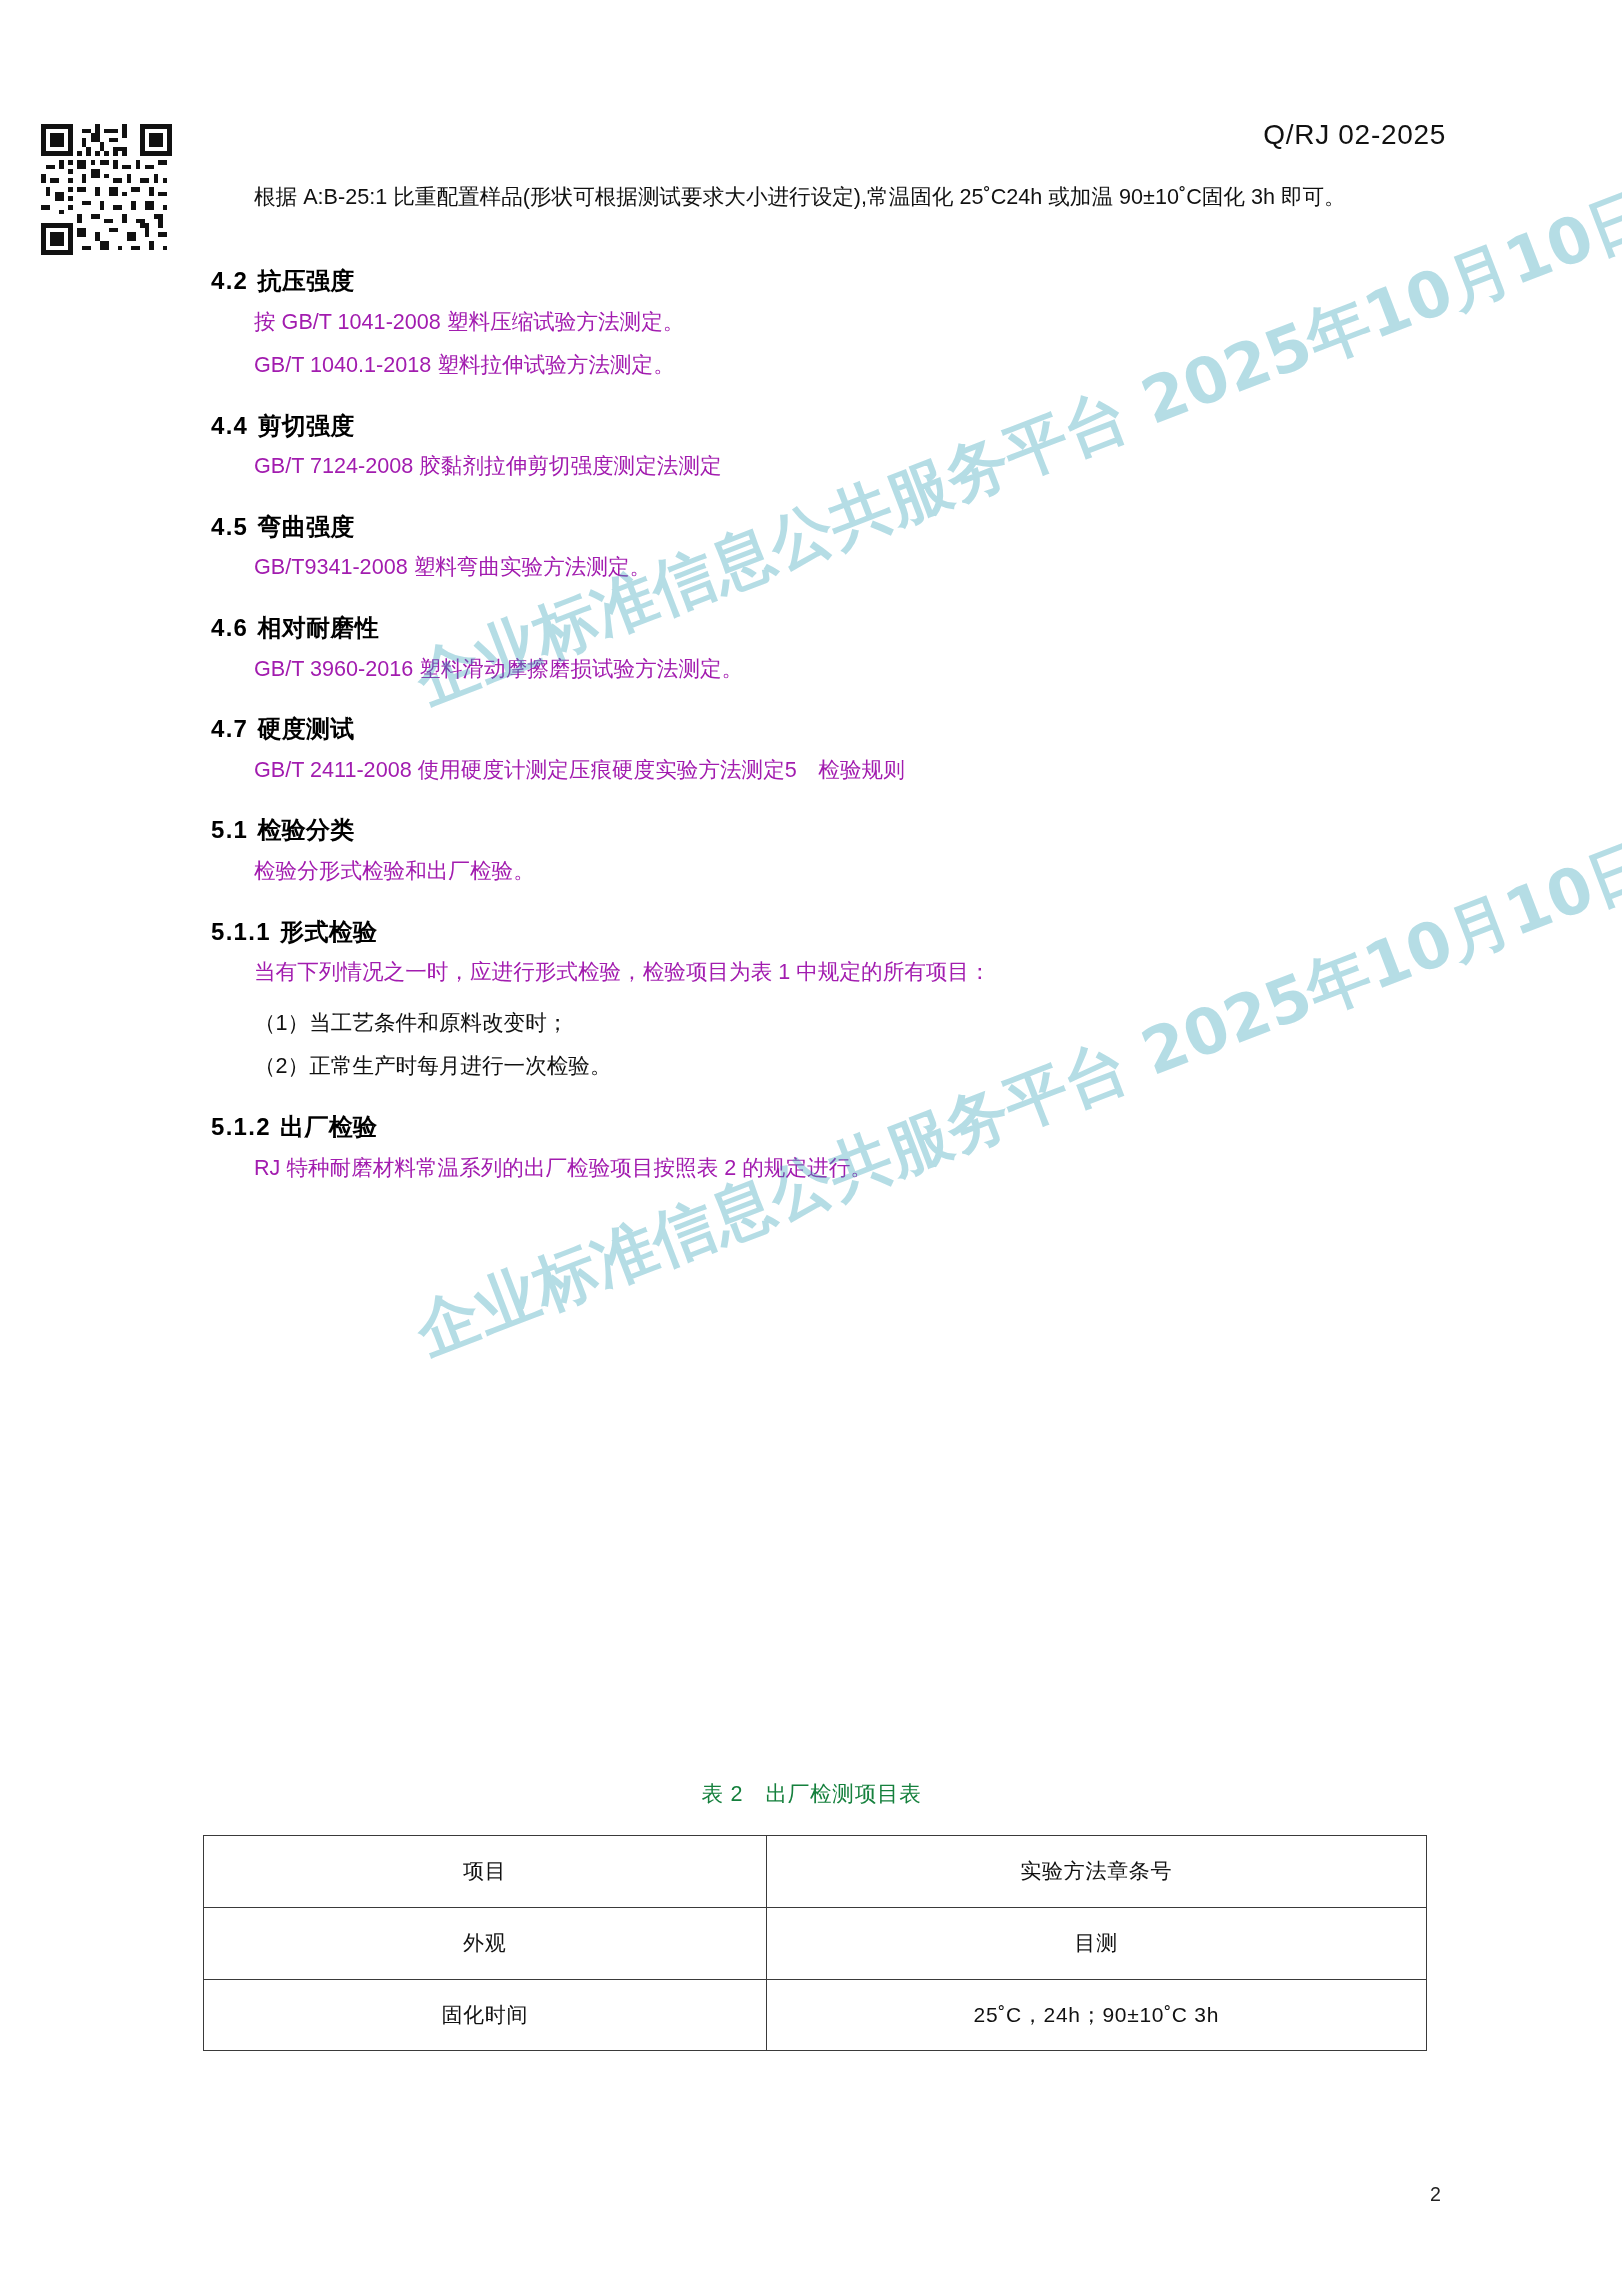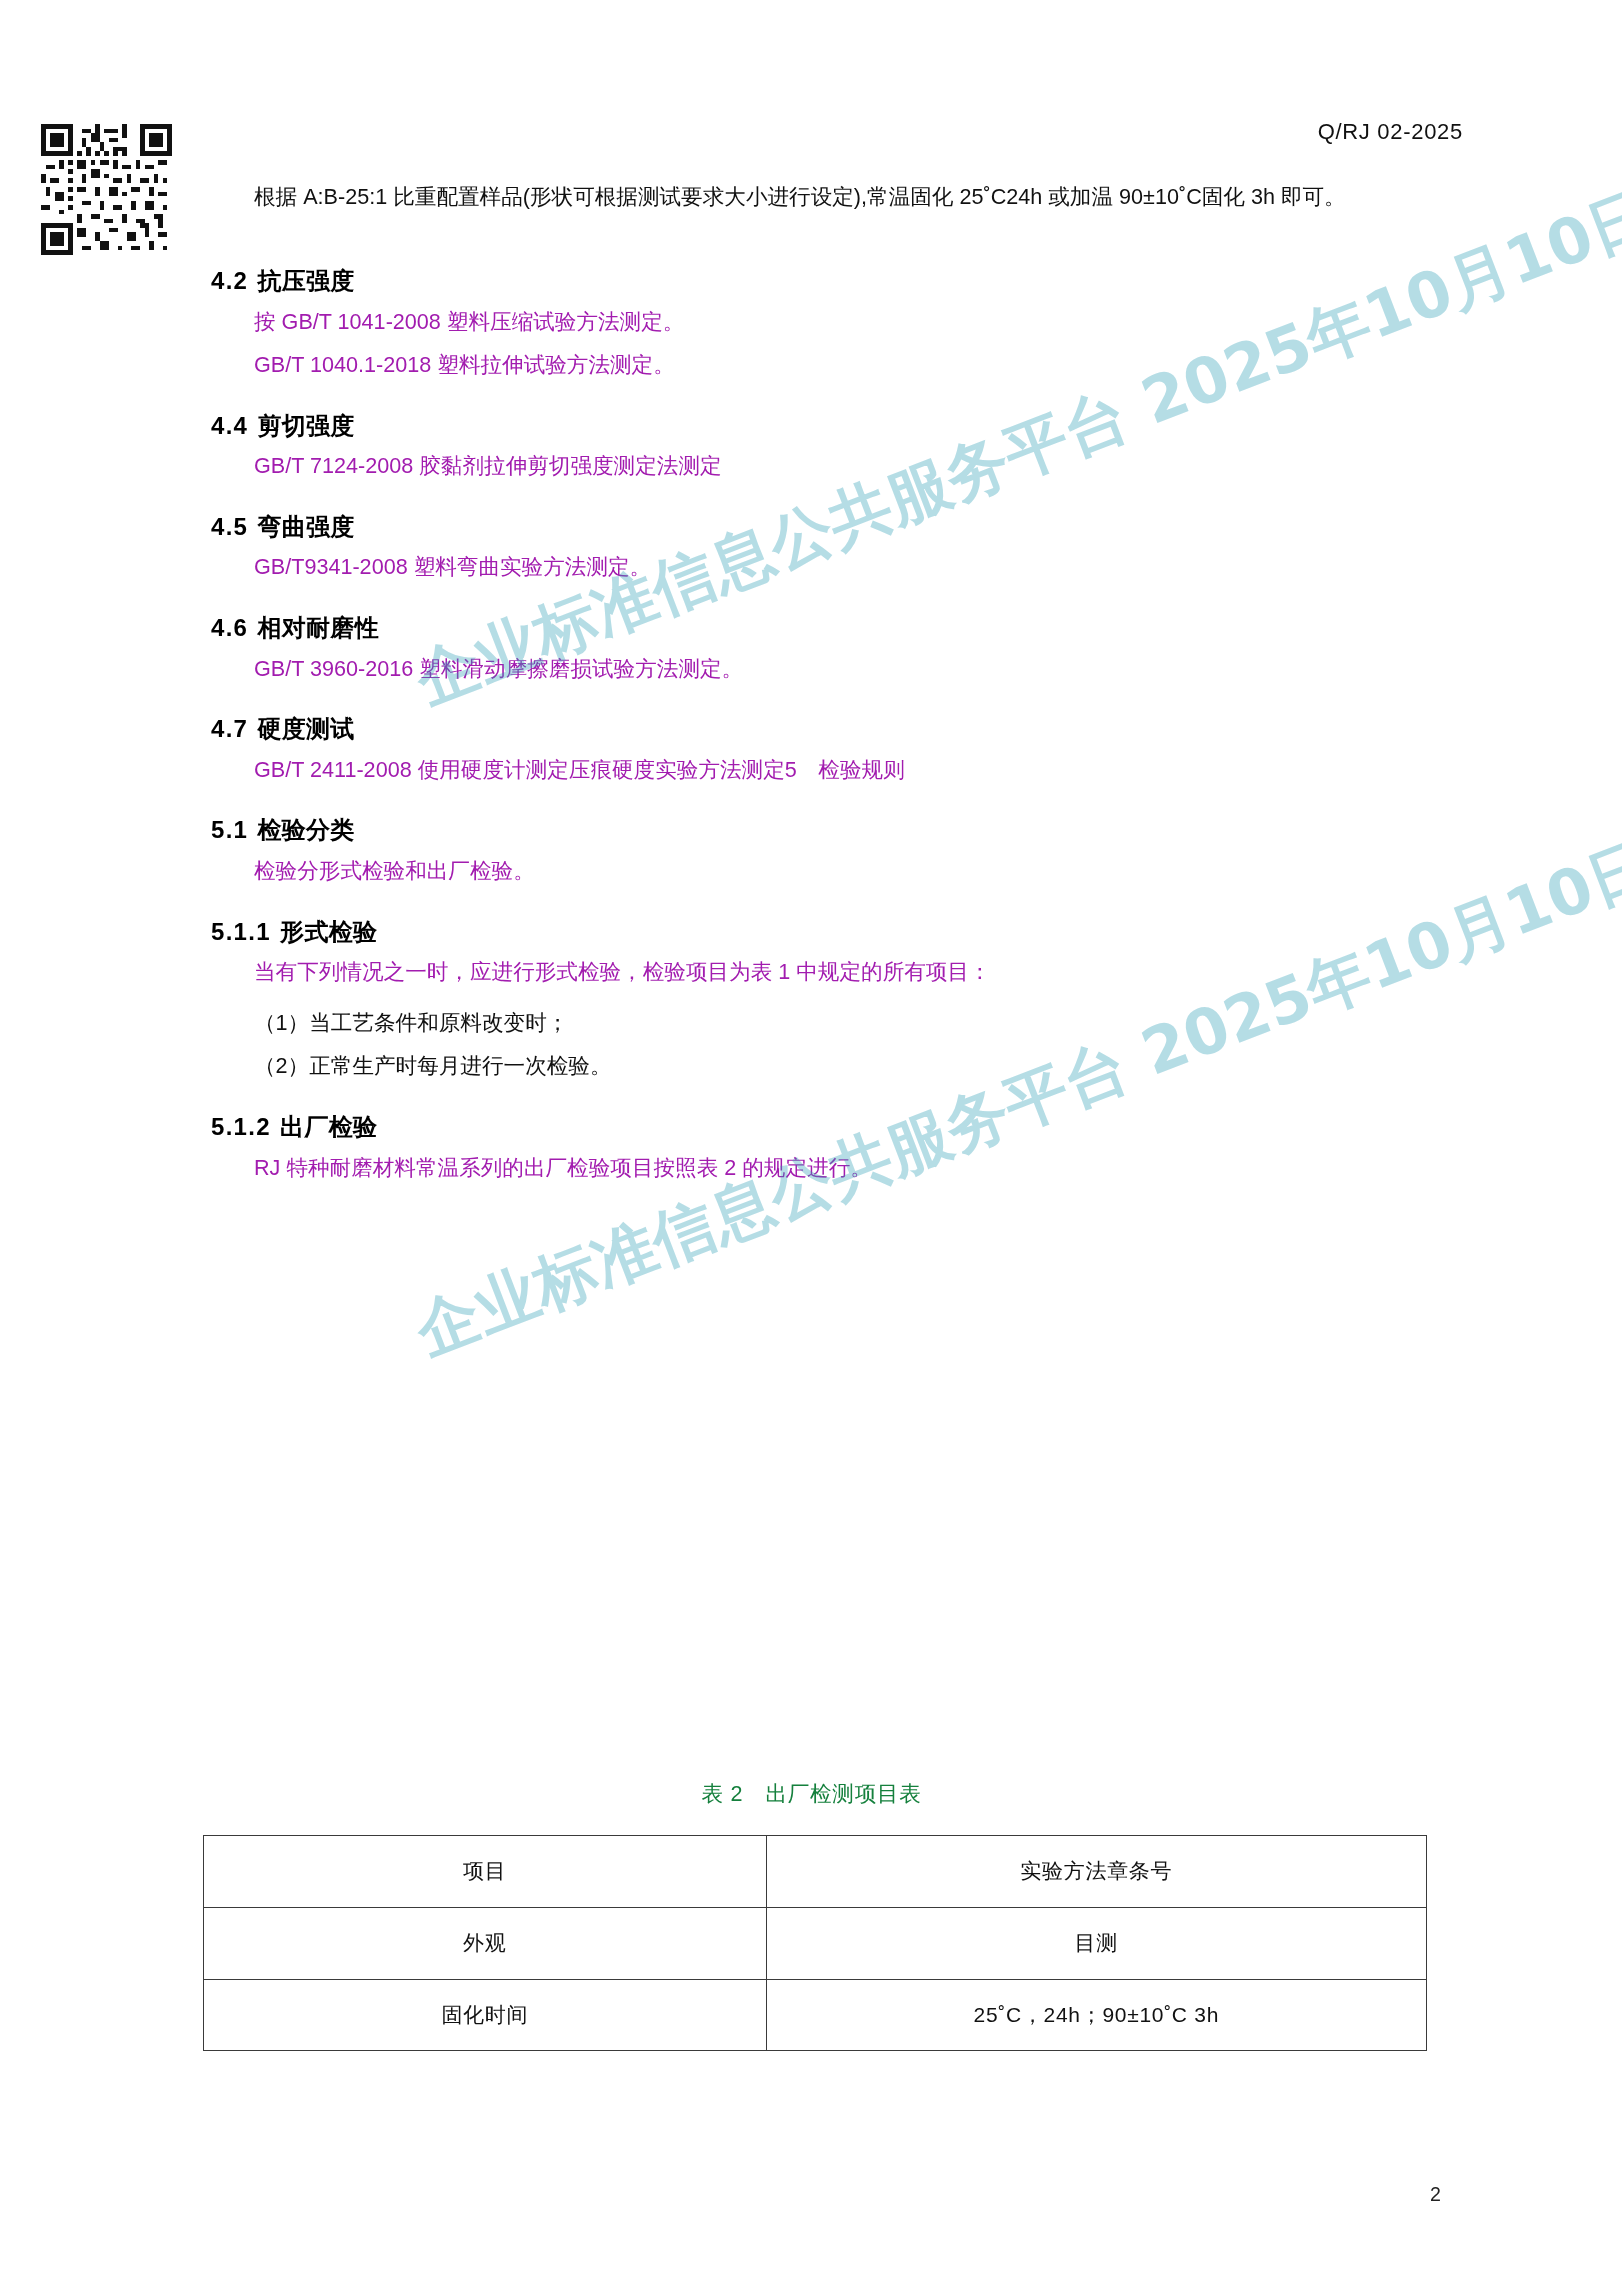--- a/index.html
+++ b/index.html
@@ -24,23 +24,23 @@
     left: 41px;
     top: 124px;
     width: 131px;
     height: 131px;
   }
   .qr svg { display: block; }
 
   
   .header-code {
     position: absolute;
-    right: 160px;
+    right: 177px;
     top: 119px;
-    font-size: 22px;
+    font-size: 28px;
     letter-spacing: 0.7px;
     color: #111;
     white-space: nowrap;
     text-align: right;
   }
 
   
   .content {
     position: absolute;
     left: 211px;

